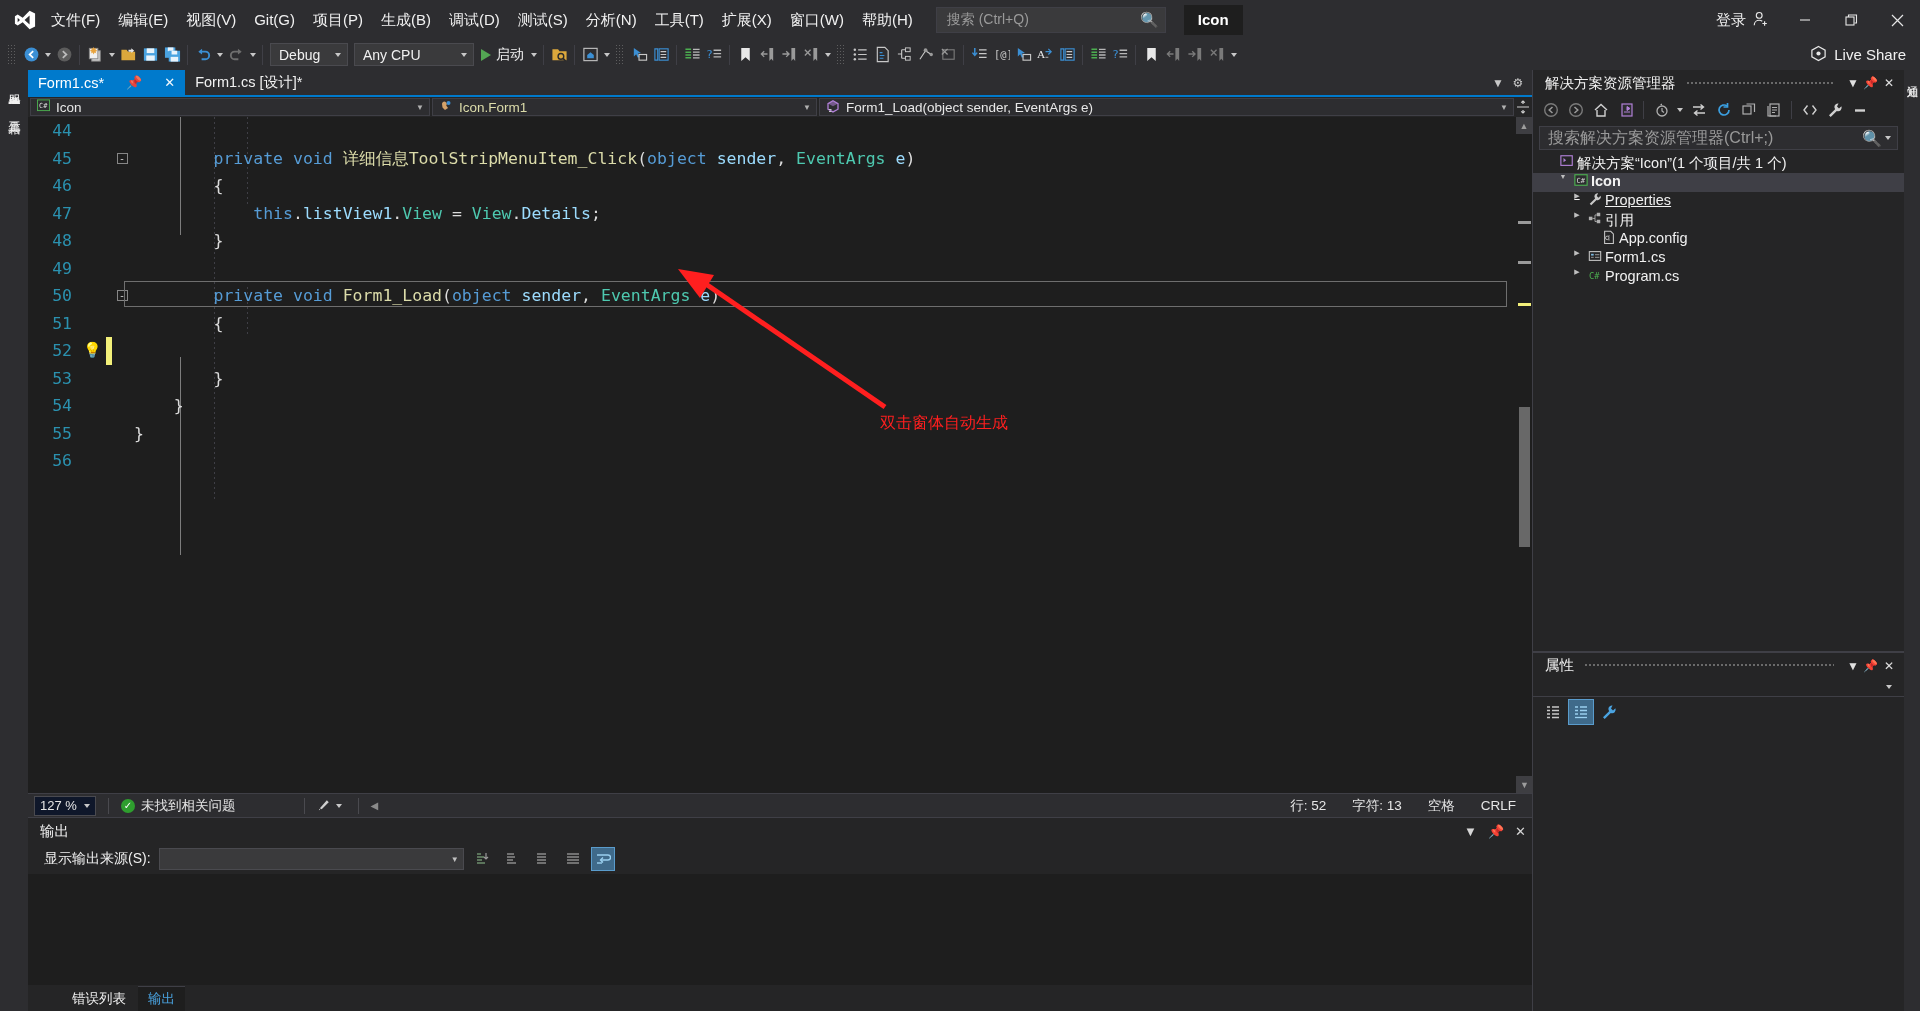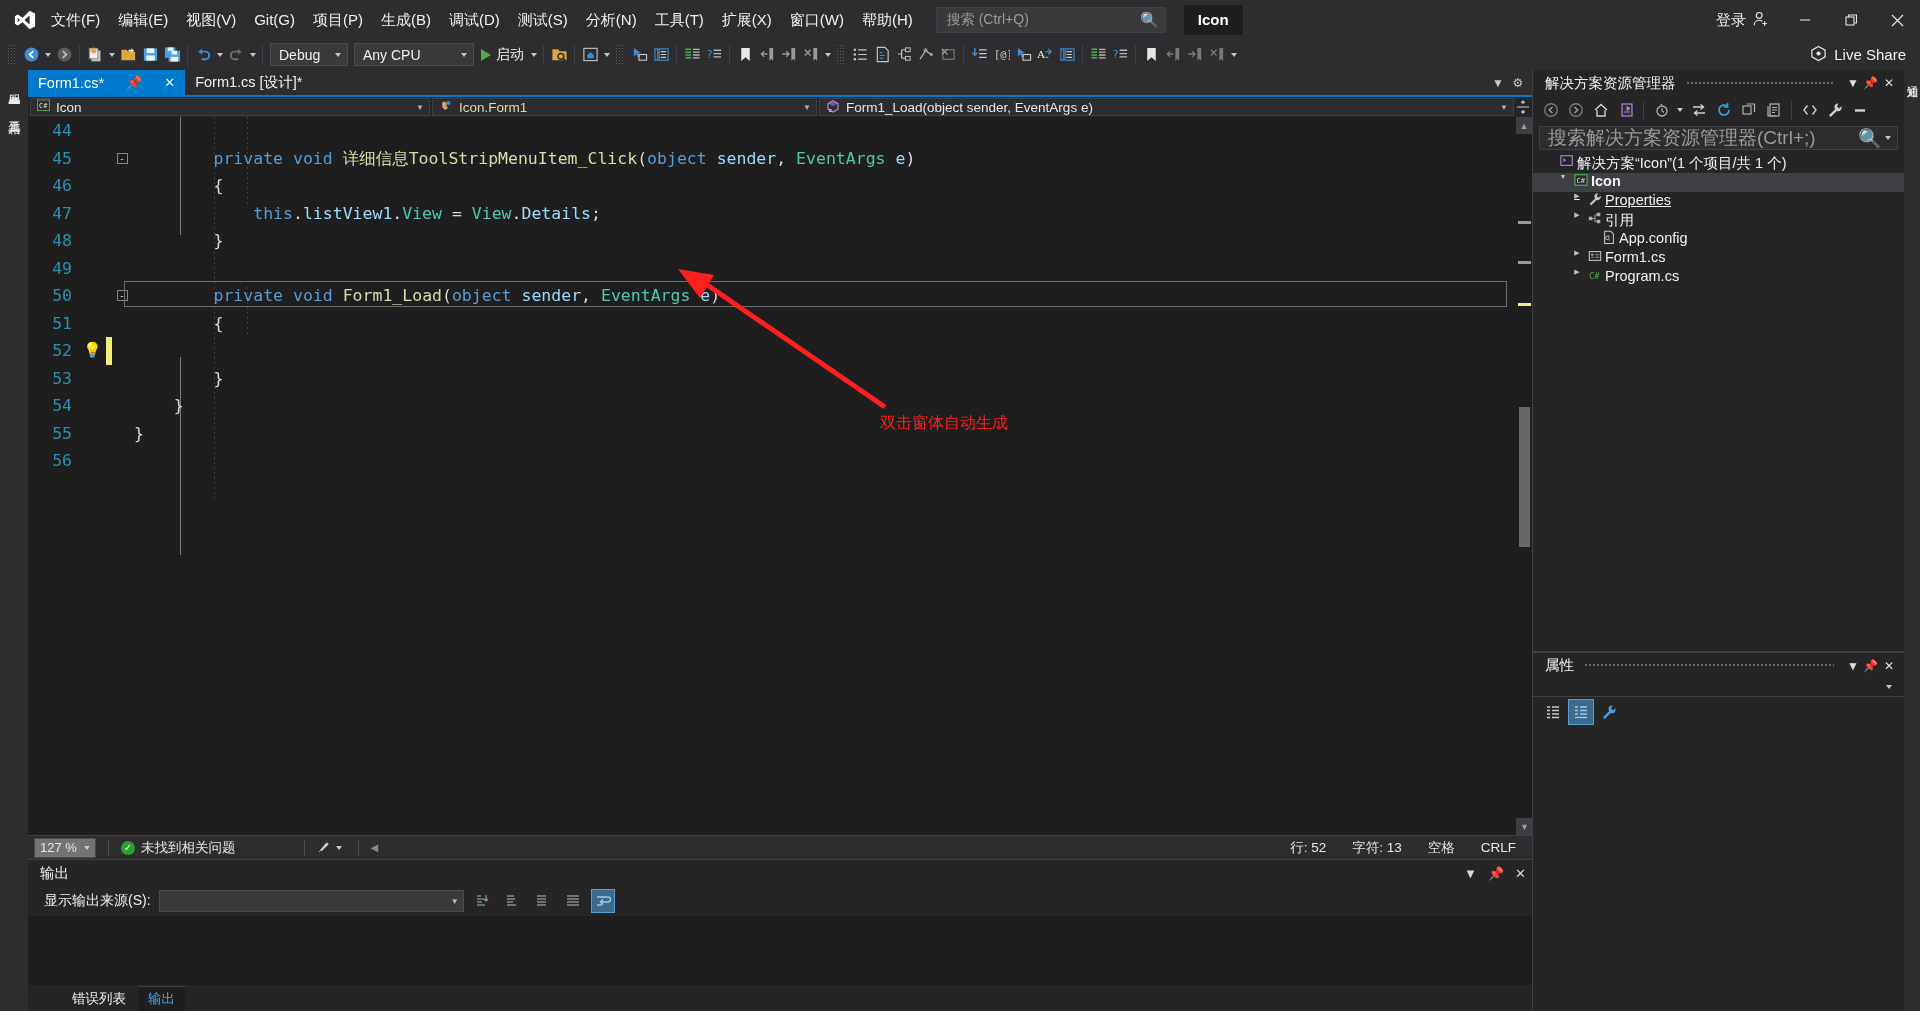--- a/index.html
+++ b/index.html
@@ -147,28 +147,28 @@
   .ed-scroll { width:17px; background:#1e1e1e; position:relative; flex:none; border-left:1px solid #1e1e1e; }
   .ed-scroll .up, .ed-scroll .down { height:17px; display:flex; align-items:center; justify-content:center; color:#9d9d9d; font-size:9px; background:#3e3e42; }
   .ed-scroll .thumb { position:absolute; left:3px; width:11px; background:#686868; }
   .ed-scroll .mark { position:absolute; left:2px; width:13px; height:3px; }
 
   
   .ed-status {
     height:24px; background:#2d2d30; display:flex; align-items:center;
     font-size:13.5px; color:#e6e6e6; border-top:1px solid #3f3f46;
   }
-  .zoomsel { width:62px; height:20px; background:#737373; border:1px solid #4a4a4f; display:flex; align-items:center; padding:0 3px 0 5px; margin-left:6px; font-size:13px;}
+  .zoomsel { width:62px; height:20px; background:#0f172a; border:1px solid #4a4a4f; display:flex; align-items:center; padding:0 3px 0 5px; margin-left:6px; font-size:13px;}
   .zoomsel .lbl { flex:1; }
   .st-sep { width:1px; height:16px; background:#4a4a4f; margin:0 12px; }
   .ok-dot { width:14px;height:14px;border-radius:50%;background:#2e9e2e;color:#fff;font-size:10px;line-height:14px;text-align:center;display:inline-block;margin-right:6px; }
   .st-right { margin-left:auto; display:flex; align-items:center; gap:26px; padding-right:16px; }
 
   
-  .output-panel { height:152px; background:#252526; display:flex; flex-direction:column; border-top:1px solid #3f3f46; }
+  .output-panel { height:194px; background:#252526; display:flex; flex-direction:column; border-top:1px solid #3f3f46; }
   .op-header { height:26px; display:flex; align-items:center; padding:0 6px 0 12px; font-size:14.5px; color:#f1f1f1; }
   .op-header .ctrls { margin-left:auto; display:flex; align-items:center; gap:11px; color:#d6d6d6; font-size:13px; }
   .op-toolbar { height:30px; display:flex; align-items:center; padding-left:16px; gap:8px; }
   .op-toolbar .lbl { font-size:14px; color:#f1f1f1; }
   .op-combo { width:305px; height:22px; background:#3a3a3c; border:1px solid #4a4a4f; display:flex; align-items:center; padding:0 4px; }
   .op-combo .dd { margin-left:auto; color:#c0c0c0; font-size:8px; }
   .op-ic { width:22px;height:22px; display:flex; align-items:center; justify-content:center; color:#c8c8c8; }
   .op-ic.on { background:#3f6a8a; outline:1px solid #5a9ccc; }
   .op-body { flex:1; background:#1e1e1e; margin:0 0 0 0; }
   .op-tabs { height:26px; display:flex; align-items:flex-end; gap:2px; padding-left:34px; background:#252526; }
@@ -179,21 +179,21 @@
   .right-dock { width:372px; background:#252526; display:flex; flex-direction:column; border-left:1px solid #3f3f46; }
   .dock-title { height:26px; display:flex; align-items:center; padding:0 6px 0 12px; font-size:14.5px; color:#f1f1f1; background:#252526; }
   .dock-title .dots { flex:1; height:5px; margin:0 10px;
      background-image:radial-gradient(#6a6a6a 0.8px,transparent 0.9px); background-size:4px 4px; }
   .dock-title .c { width:18px; text-align:center; font-size:12px; color:#e0e0e0; }
   .se-toolbar { height:28px; display:flex; align-items:center; padding-left:6px; gap:2px; }
   .se-ic { width:23px;height:23px;display:flex;align-items:center;justify-content:center; }
   .se-ic svg { width:16px;height:16px; }
   .se-sep { width:1px;height:18px;background:#3f3f46;margin:0 4px; }
   .se-search { height:24px; margin:2px 6px 4px 6px; background:#2d2d30; border:1px solid #3f3f46;
-     display:flex; align-items:center; padding:0 4px 0 8px; color:#9a9a9a; font-size:19px; }
+     display:flex; align-items:center; padding:0 4px 0 8px; color:#9a9a9a; font-size:16px; }
   .se-search .ph { flex:1; }
   .tree { flex:1; overflow:hidden; font-size:14.5px; }
   .tr-row { height:19px; display:flex; align-items:flex-start; padding-left:8px; white-space:nowrap; color:#f1f1f1; }
   .tr-row.sel { background:#3f3f46; }
   .tr-arrow { width:16px; text-align:center; color:#bfbfbf; font-size:8px; flex:none; }
   .tr-icon { width:20px; display:flex; align-items:center; justify-content:center; flex:none; }
   .tr-icon svg { width:14px; height:14px; }
   .tr-label.bold { font-weight:bold; }
   .props-panel { height:360px; border-top:1px solid #3f3f46; background:#252526; display:flex; flex-direction:column; }
   .props-toolbar { height:30px; display:flex; align-items:center; gap:4px; padding-left:8px; border-top:1px solid #3f3f46; }

